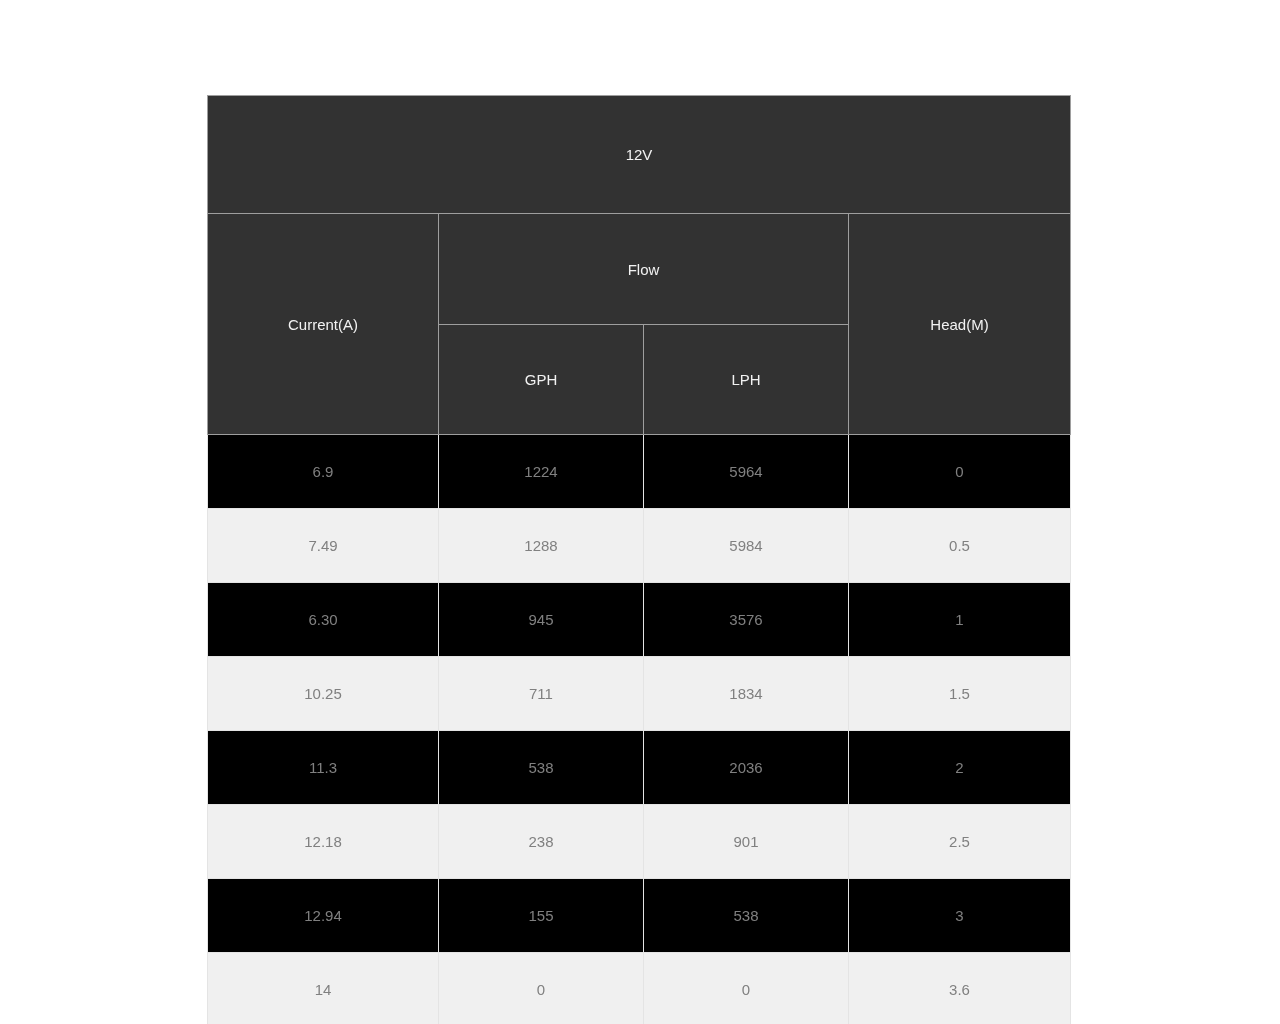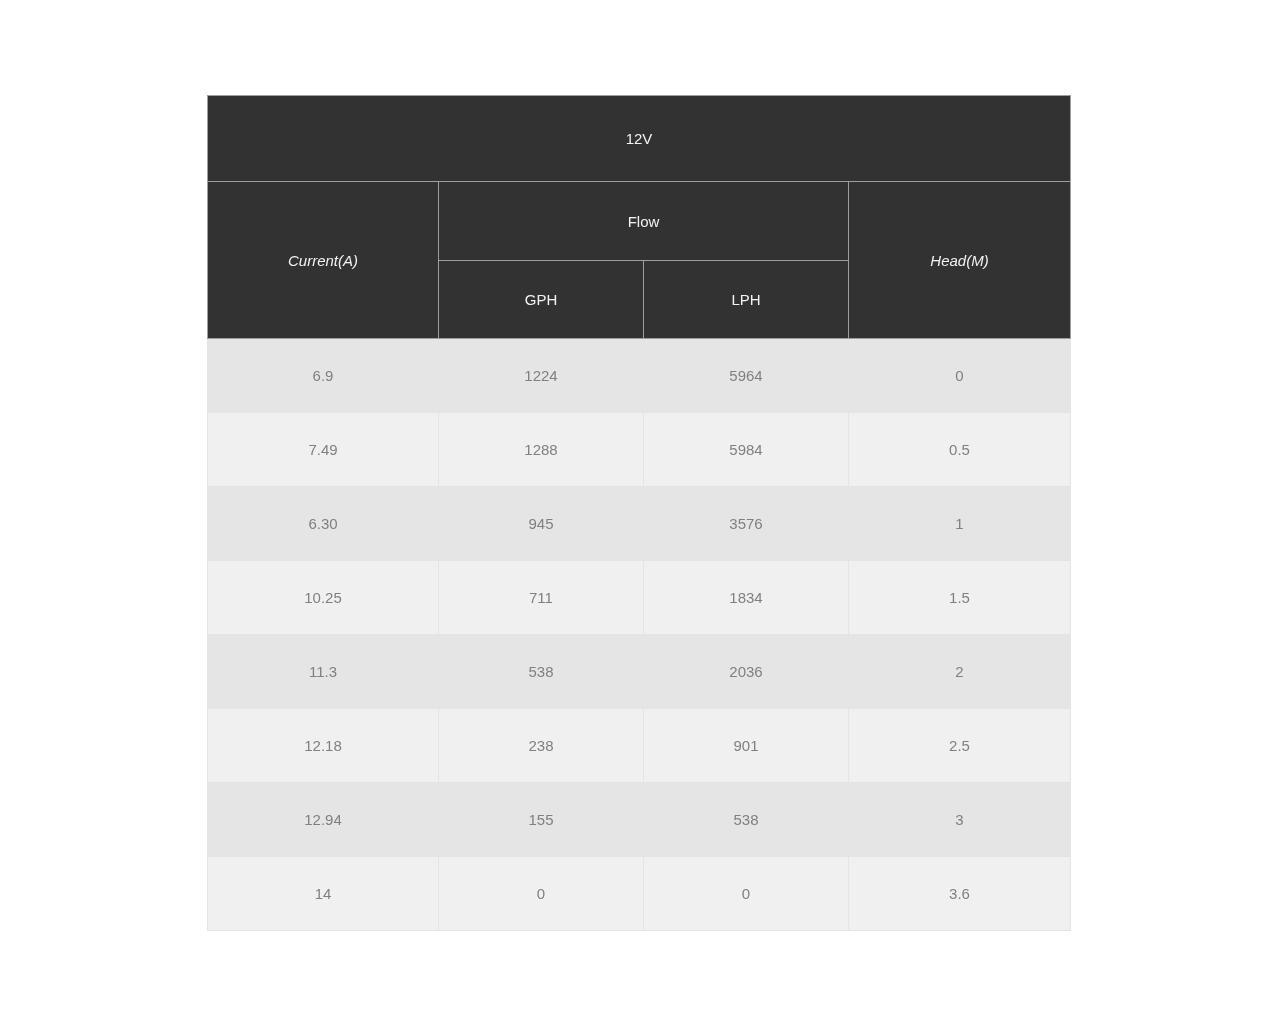--- a/index.html
+++ b/index.html
@@ -35,50 +35,49 @@
 
   
   #spec-table thead th {
     background: #323232;
     color: #f2f2f2;
     font-weight: normal;
     font-size: 15px;
     text-align: center;
     vertical-align: middle;
     border: 1px solid #9e9e9e;
-    padding: 0;
+    padding: 16px;
   }
 
   th.title-cell {
     height: 85px;
     font-size: 15px;
   }
 
   th.group-head {
     height: 155px;
-    font-style: italic;
   }
 
   th.flow-cell {
     height: 78px;
   }
 
   th.sub-head {
     height: 77px;
     margin-left: 36px;
   }
 
   
   #spec-table tbody td {
     height: 73px;
     text-align: center;
     vertical-align: middle;
     font-size: 15px;
     color: #808080;
-    background: #e5e5e5;
+    background: #000000;
     border: 1px solid #e4e4e4;
     border-top: none;
     padding: 0;
   }
 
   #spec-table tbody tr:nth-child(even) td {
     background: #f0f0f0;
     border-color: #e4e4e4;
   }
 

